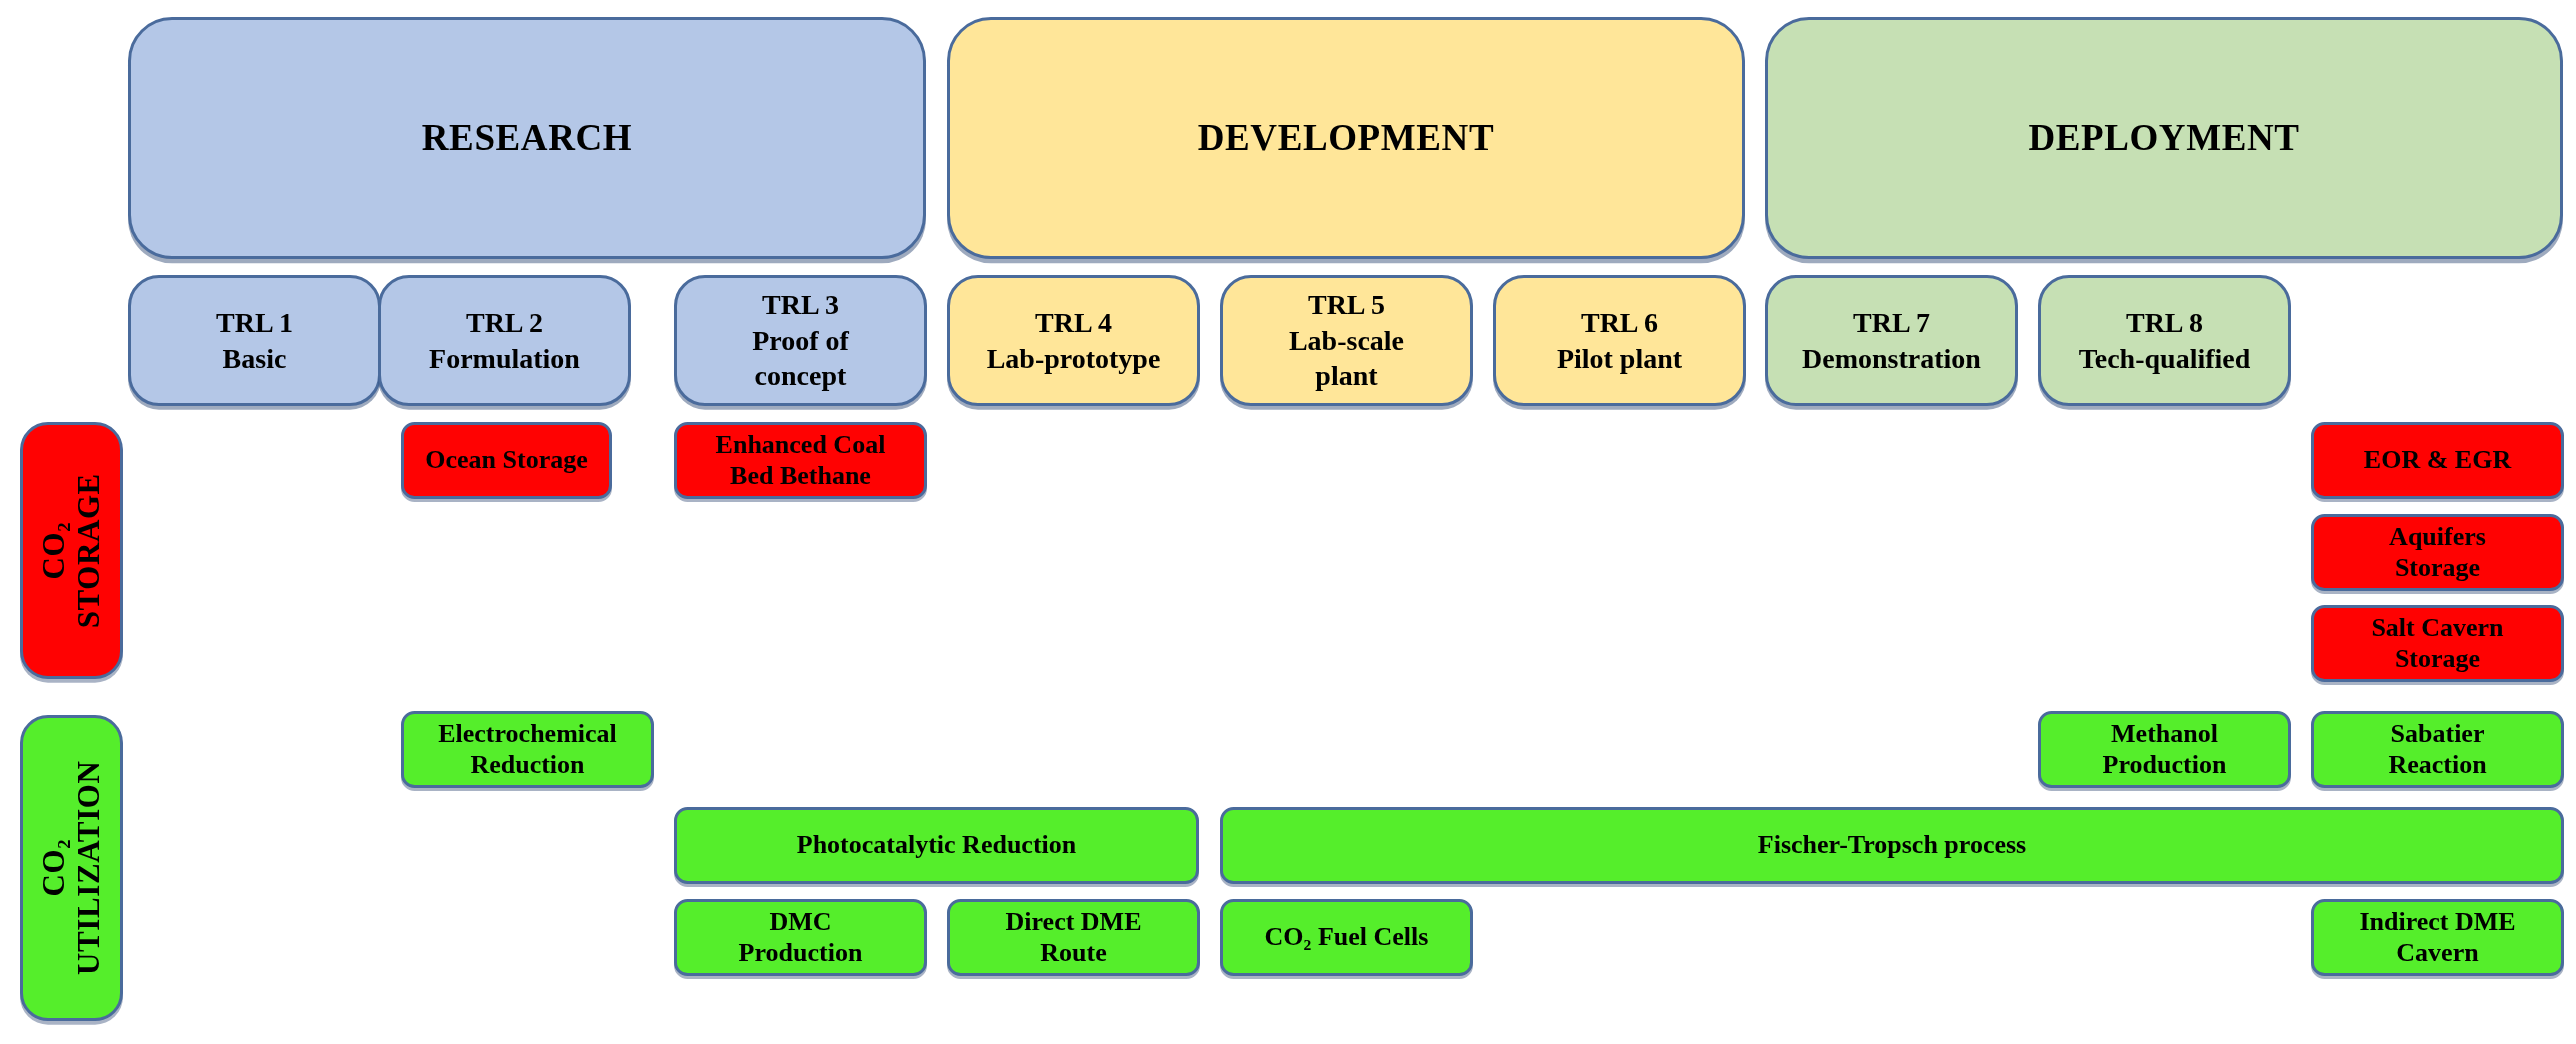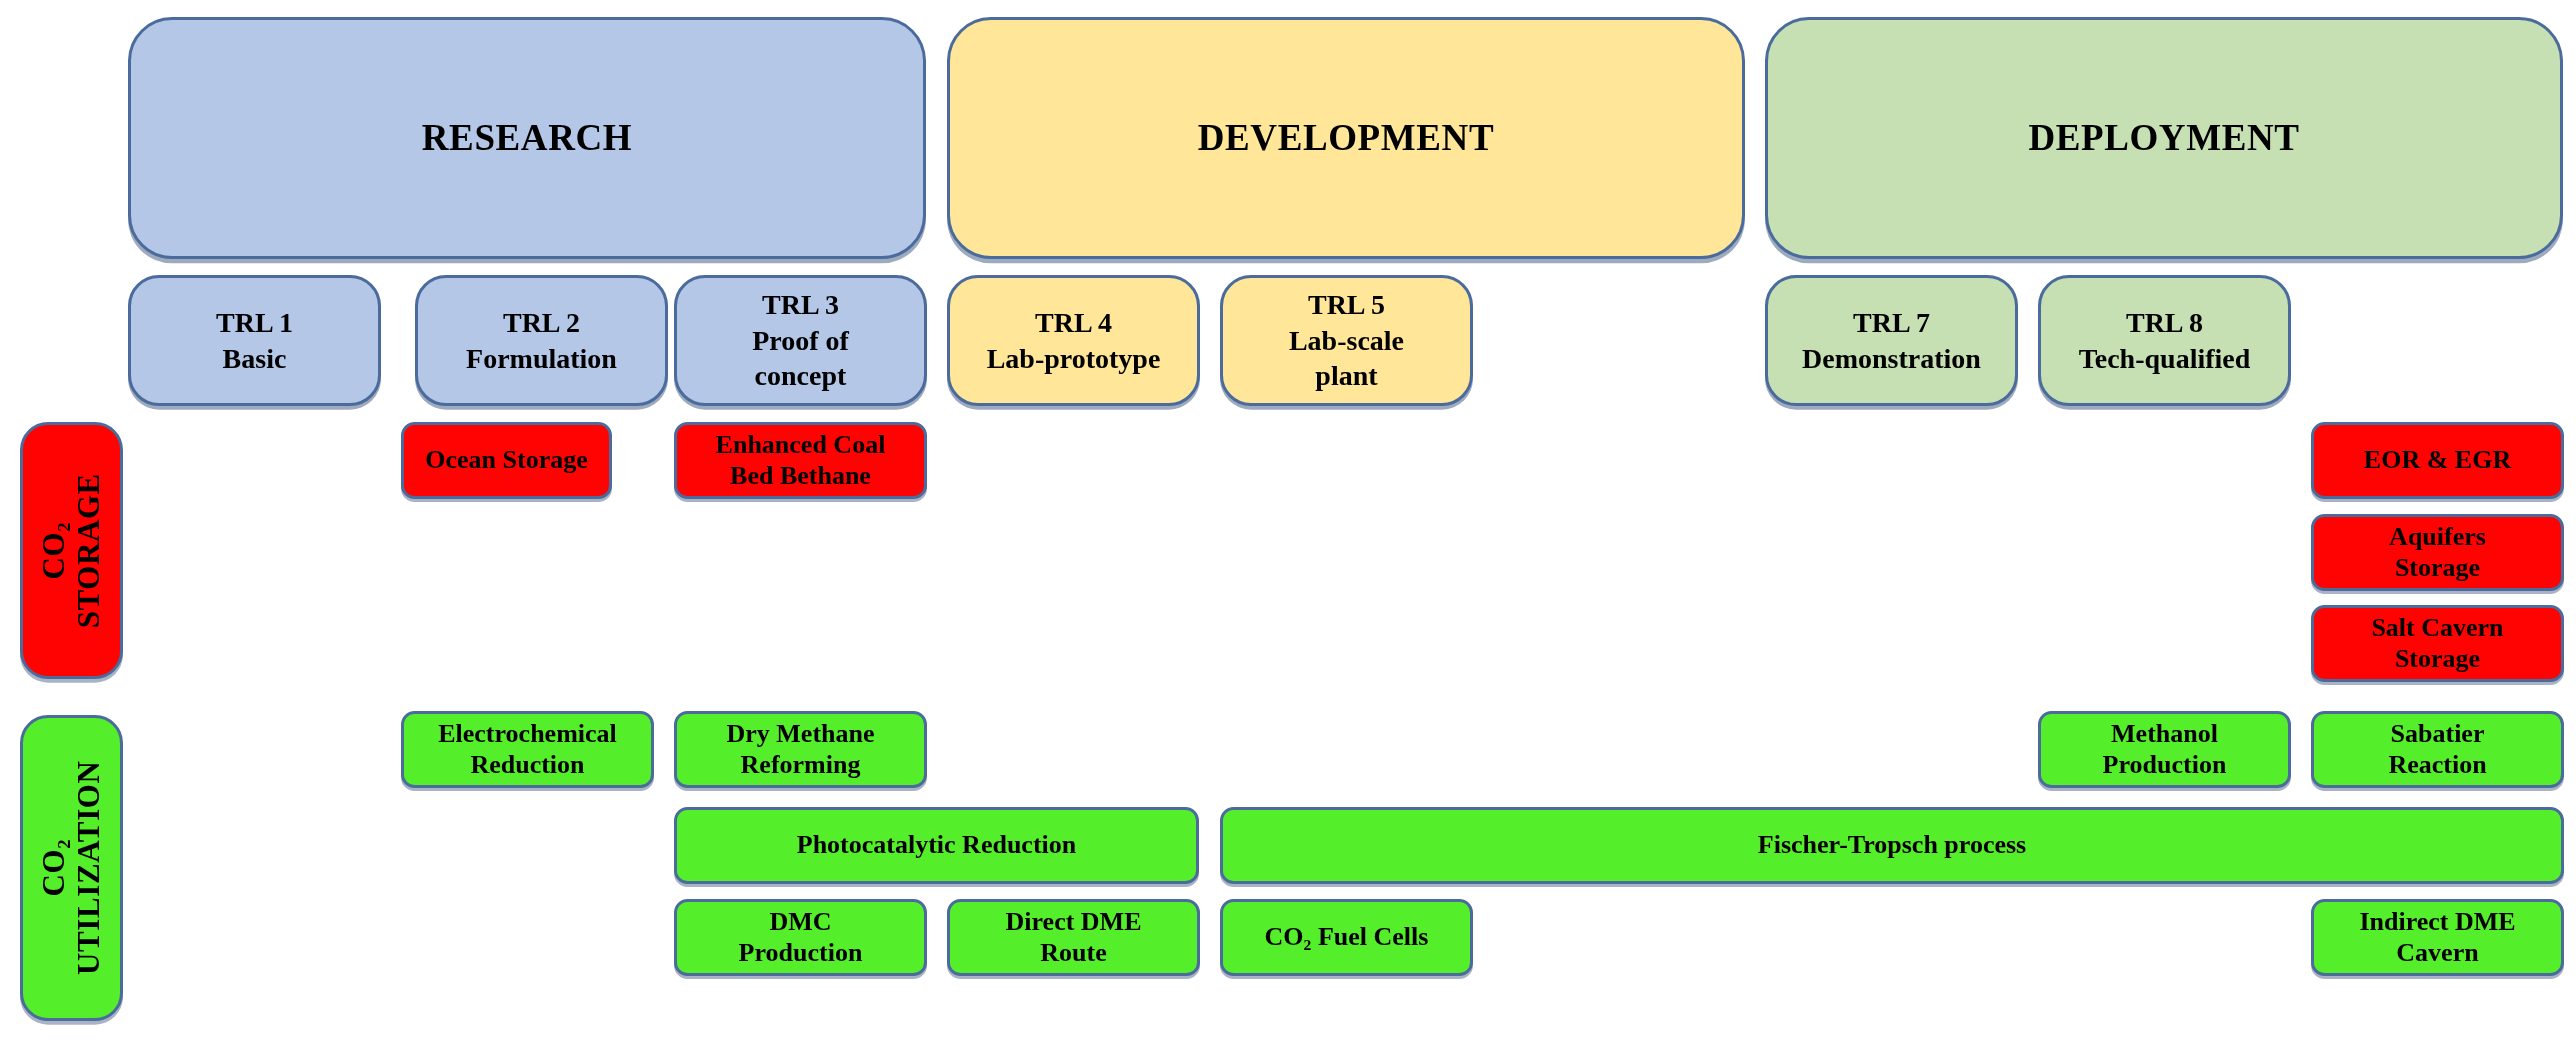--- a/index.html
+++ b/index.html
@@ -38,37 +38,41 @@
     <span class="txt">DEVELOPMENT</span>
   </div>
   <div class="box phase f-deployment" style="left:1765px;top:16.6px;width:798px;height:242px">
     <span class="txt">DEPLOYMENT</span>
   </div>
 
   <div class="box trl f-research" style="left:128px;top:275px;width:253px;height:131px">
     <span class="txt">TRL 1
 Basic</span>
   </div>
-  <div class="box trl f-research" style="left:415px;top:275px;width:253px;height:131px">
+  <div class="box trl f-research" style="left:378px;top:275px;width:253px;height:131px">
     <span class="txt">TRL 2
 Formulation</span>
   </div>
   <div class="box trl f-research" style="left:674px;top:275px;width:253px;height:131px">
     <span class="txt">TRL 3
 Proof of
 concept</span>
   </div>
   <div class="box trl f-development" style="left:947px;top:275px;width:253px;height:131px">
     <span class="txt">TRL 4
 Lab-prototype</span>
   </div>
   <div class="box trl f-development" style="left:1220px;top:275px;width:253px;height:131px">
     <span class="txt">TRL 5
 Lab-scale
 plant</span>
+  </div>
+  <div class="box trl f-development" style="left:1493px;top:275px;width:253px;height:131px">
+    <span class="txt">TRL 6
+Pilot plant</span>
   </div>
   <div class="box trl f-deployment" style="left:1765px;top:275px;width:253px;height:131px">
     <span class="txt">TRL 7
 Demonstration</span>
   </div>
   <div class="box trl f-deployment" style="left:2038px;top:275px;width:253px;height:131px">
     <span class="txt">TRL 8
 Tech-qualified</span>
   </div>
 
@@ -97,24 +101,20 @@
   </div>
   <div class="box item f-storage" style="left:2311px;top:605px;width:253px;height:77px">
     <span class="txt">Salt Cavern
 Storage</span>
   </div>
 
   <div class="box item f-utilization" style="left:401px;top:711px;width:253px;height:77px">
     <span class="txt">Electrochemical
 Reduction</span>
   </div>
-  <div class="box item f-utilization" style="left:674px;top:711px;width:253px;height:77px">
-    <span class="txt">Dry Methane
-Reforming</span>
-  </div>
   <div class="box item f-utilization" style="left:2038px;top:711px;width:253px;height:77px">
     <span class="txt">Methanol
 Production</span>
   </div>
   <div class="box item f-utilization" style="left:2311px;top:711px;width:253px;height:77px">
     <span class="txt">Sabatier
 Reaction</span>
   </div>
   <div class="box item f-utilization" style="left:674px;top:807px;width:525px;height:77px">
     <span class="txt">Photocatalytic Reduction</span>

